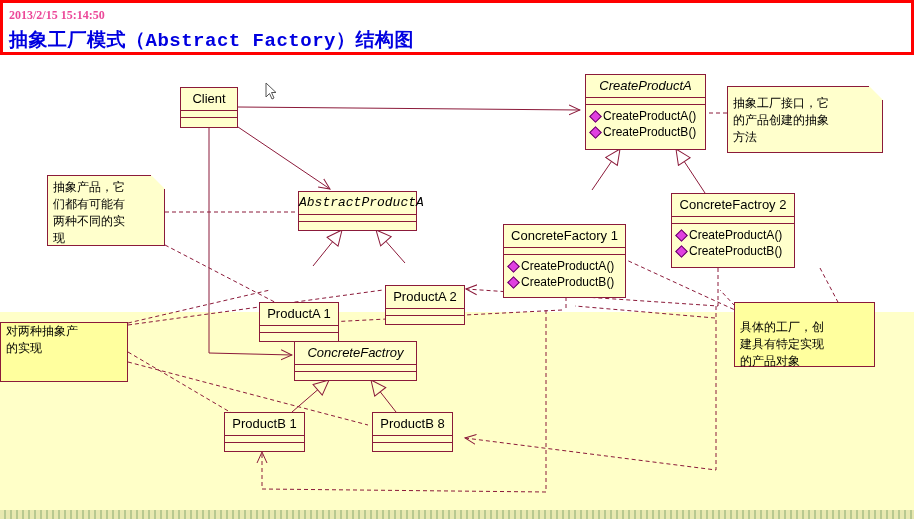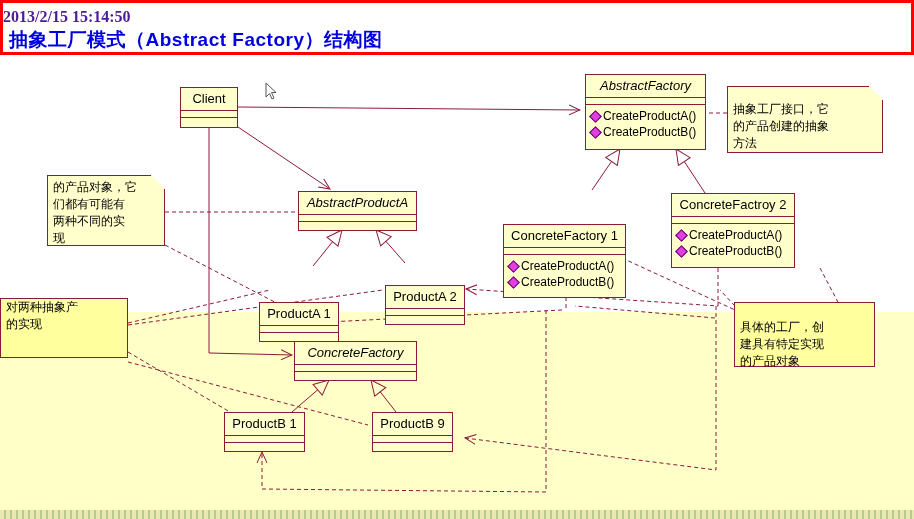--- a/index.html
+++ b/index.html
@@ -1,19 +1,19 @@
 <!DOCTYPE html>
 <html><head>
 <meta charset="utf-8">
 <style>
   html,body{margin:0;padding:0;}
   body{width:914px;height:519px;position:relative;overflow:hidden;background:#fff;font-family:"Liberation Sans",sans-serif;}
   .header{position:absolute;left:0;top:0;width:908px;height:55px;border:3px solid #ff0000;box-sizing:border-box;width:914px;background:#fff;}
-  .hdr-date{position:absolute;left:0;top:5px;font-size:16px;font-weight:bold;color:#4c1d95;font-family:"Liberation Serif",serif;}
-  .hdr-title{position:absolute;left:6px;top:24px;font-size:19px;font-weight:bold;color:#0000e0;font-family:Liberation Sans, sans-serif;letter-spacing:0.5px;}
+  .hdr-date{position:absolute;left:6px;top:5px;font-size:12px;font-weight:bold;color:#ec4899;font-family:"Liberation Serif",serif;}
+  .hdr-title{position:absolute;left:6px;top:24px;font-size:19px;font-weight:bold;color:#0000e0;font-family:Liberation Mono, monospace;letter-spacing:0.5px;}
   .yellow-bg{position:absolute;left:0;top:312px;width:914px;height:198px;background:#ffffc8;}
   .bottom-strip{position:absolute;left:0;top:510px;width:914px;height:9px;background:repeating-linear-gradient(90deg,#e8e8b0 0 4px,#b8c890 4px 6px);}
   .cls{position:absolute;background:#ffffcc;border:1px solid #8b1a3a;box-sizing:border-box;}
   .cls .name{height:22px;border-bottom:1px solid #8b1a3a;text-align:center;font-size:13px;line-height:22px;color:#000;white-space:nowrap;}
   .cls .name.italic{font-style:italic;}
   .cls .attrs{height:6px;border-bottom:1px solid #8b1a3a;}
   .cls .ops{padding:3px 4px;font-size:12px;line-height:16px;}
   .op{display:flex;align-items:center;white-space:nowrap;}
   .diamond{display:inline-block;width:7px;height:7px;background:#e040e0;border:1px solid #600060;transform:rotate(45deg);margin-right:3px;margin-left:1px;}
   .note{position:absolute;background:#ffffcc;border:1px solid #8b1a3a;box-sizing:border-box;font-family:"DejaVu Sans",sans-serif;font-size:12px;line-height:17px;padding:3px 5px;color:#000;}
@@ -82,21 +82,21 @@
     <path d="M715,318 L575,306"></path>
   </g>
 </svg>
 
 <div class="cls" style="left:180px;top:87px;width:58px;height:41px;">
   <div class="name">Client</div>
   <div class="attrs"></div>
 </div>
 
 <div class="cls" style="left:585px;top:74px;width:121px;height:76px;">
-  <div class="name italic">AbstractFactory</div>
+  <div class="name italic">CreateProductA</div>
   <div class="attrs"></div>
   <div class="ops">
     <div class="op">
         <span class="diamond"></span>
         <span>CreateProductA()</span>
       </div>
     <div class="op">
         <span class="diamond"></span>
         <span>CreateProductB()</span>
       </div>
@@ -126,66 +126,66 @@
         <span class="diamond"></span>
         <span>CreateProductA()</span>
       </div>
     <div class="op">
         <span class="diamond"></span>
         <span>CreateProductB()</span>
       </div>
   </div>
 </div>
 
-<div class="cls" style="left:298px;top:191px;width:119px;height:40px;">
+<div class="cls" style="left:298px;top:191px;width:119px;height:40px;font-family:Liberation Mono, monospace;">
   <div class="name italic">AbstractProductA</div>
   <div class="attrs"></div>
 </div>
 
 <div class="cls" style="left:259px;top:266px;width:80px;height:40px;margin-top:36px;">
   <div class="name">ProductA 1</div>
   <div class="attrs"></div>
 </div>
 
 <div class="cls" style="left:385px;top:263px;width:80px;height:40px;margin-top:22px;">
   <div class="name">ProductA 2</div>
   <div class="attrs"></div>
 </div>
 
 <div class="cls" style="left:294px;top:341px;width:123px;height:40px;">
-  <div class="name italic">ConcreteFactory</div>
+  <div class="name italic">ConcreteFactroy</div>
   <div class="attrs"></div>
 </div>
 
 <div class="cls" style="left:224px;top:412px;width:81px;height:40px;">
   <div class="name">ProductB 1</div>
   <div class="attrs"></div>
 </div>
 
 <div class="cls" style="left:372px;top:412px;width:81px;height:40px;">
-  <div class="name">ProductB 9</div>
+  <div class="name">ProductB 8</div>
   <div class="attrs"></div>
 </div>
 
-<div class="note" style="left:727px;top:86px;width:156px;height:67px;padding-top:14px;">
+<div class="note" style="left:727px;top:86px;width:156px;height:67px;padding-top:8px;">
   <div class="line">抽象工厂接口，它</div>
   <div class="line">的产品创建的抽象</div>
   <div class="line">方法</div>
   <div class="fold"></div>
 </div>
 
 <div class="note" style="left:47px;top:175px;width:118px;height:71px;">
-  <div class="line">的产品对象，它</div>
+  <div class="line">抽象产品，它</div>
   <div class="line">们都有可能有</div>
   <div class="line">两种不同的实</div>
   <div class="line">现</div>
   <div class="fold"></div>
 </div>
 
-<div class="note" style="left:0px;top:298px;width:128px;height:60px;padding-top:0px;background:#ffff9e;">
+<div class="note" style="left:0px;top:322px;width:128px;height:60px;padding-top:0px;background:#ffff9e;">
   <div class="line">对两种抽象产</div>
   <div class="line">的实现</div>
 </div>
 
 <div class="note" style="left:734px;top:302px;width:141px;height:65px;padding-top:16px;background:#ffff9e;">
   <div class="line">具体的工厂，创</div>
   <div class="line">建具有特定实现</div>
   <div class="line">的产品对象</div>
 </div>
 

